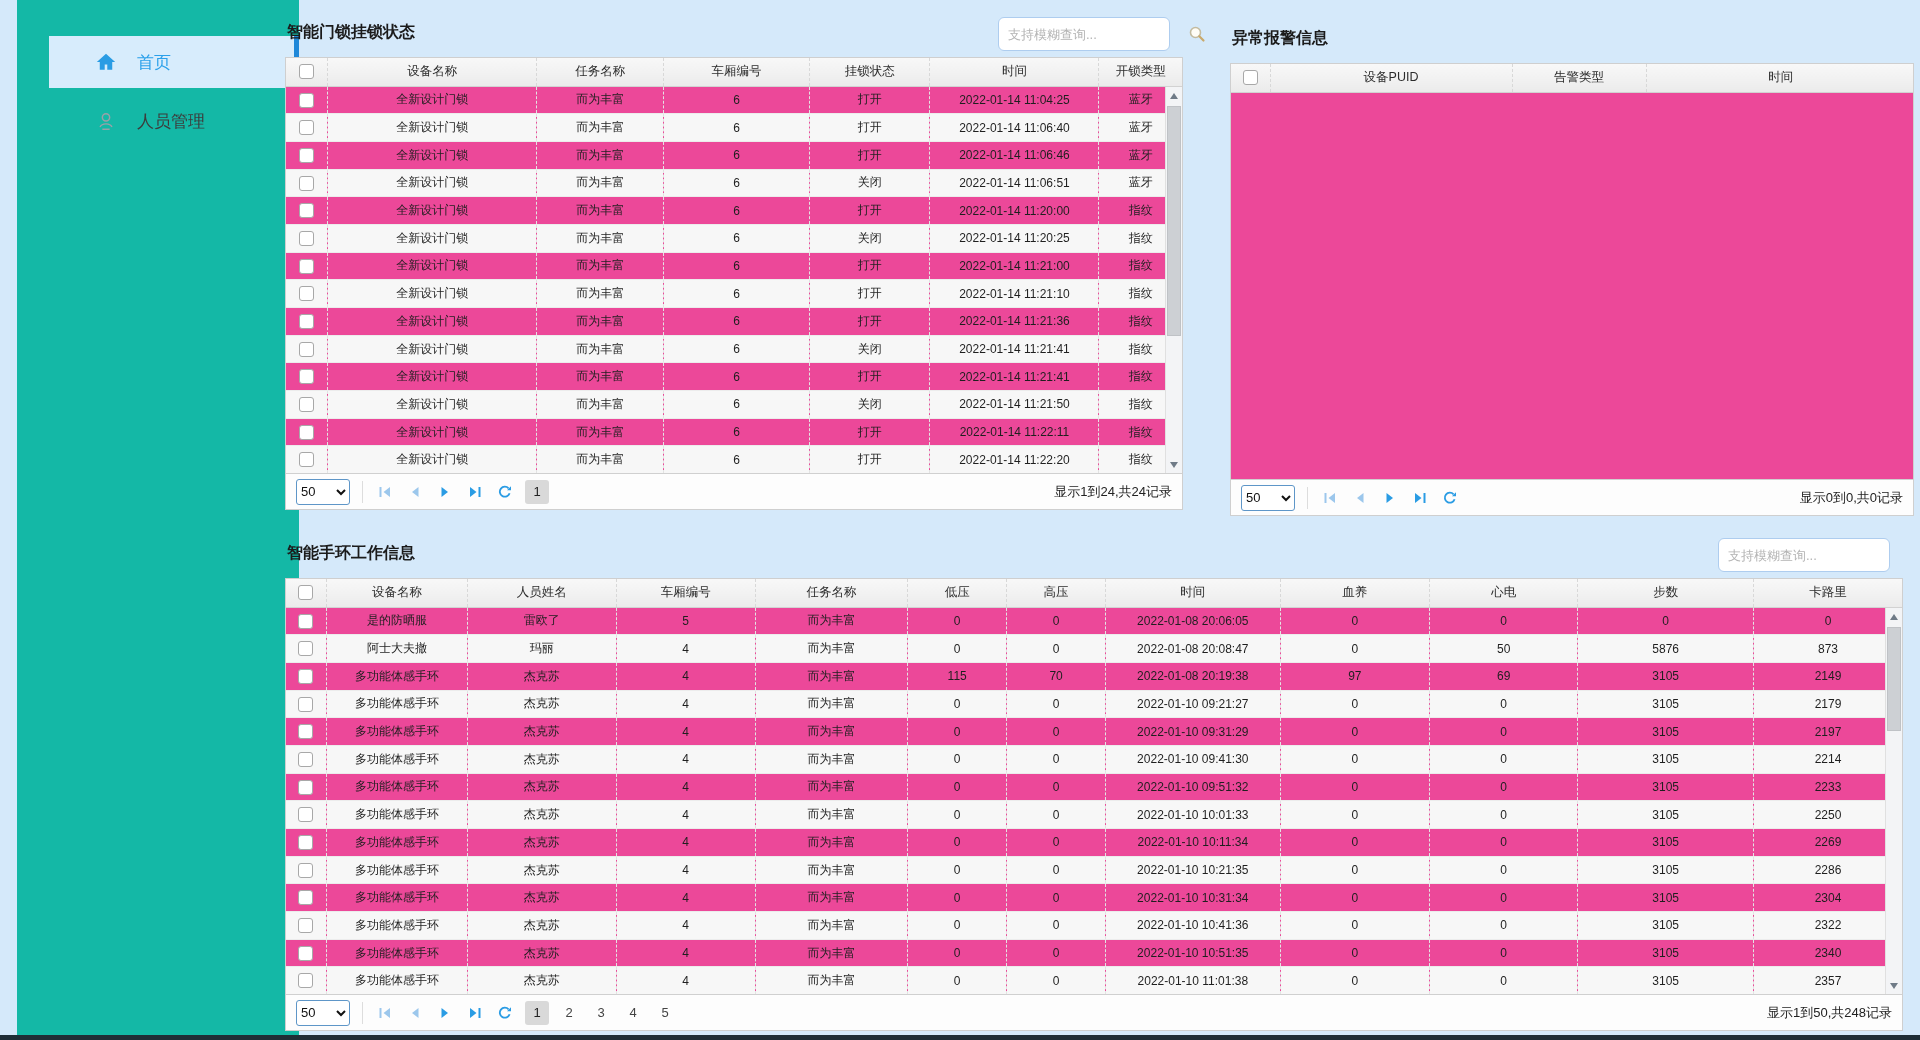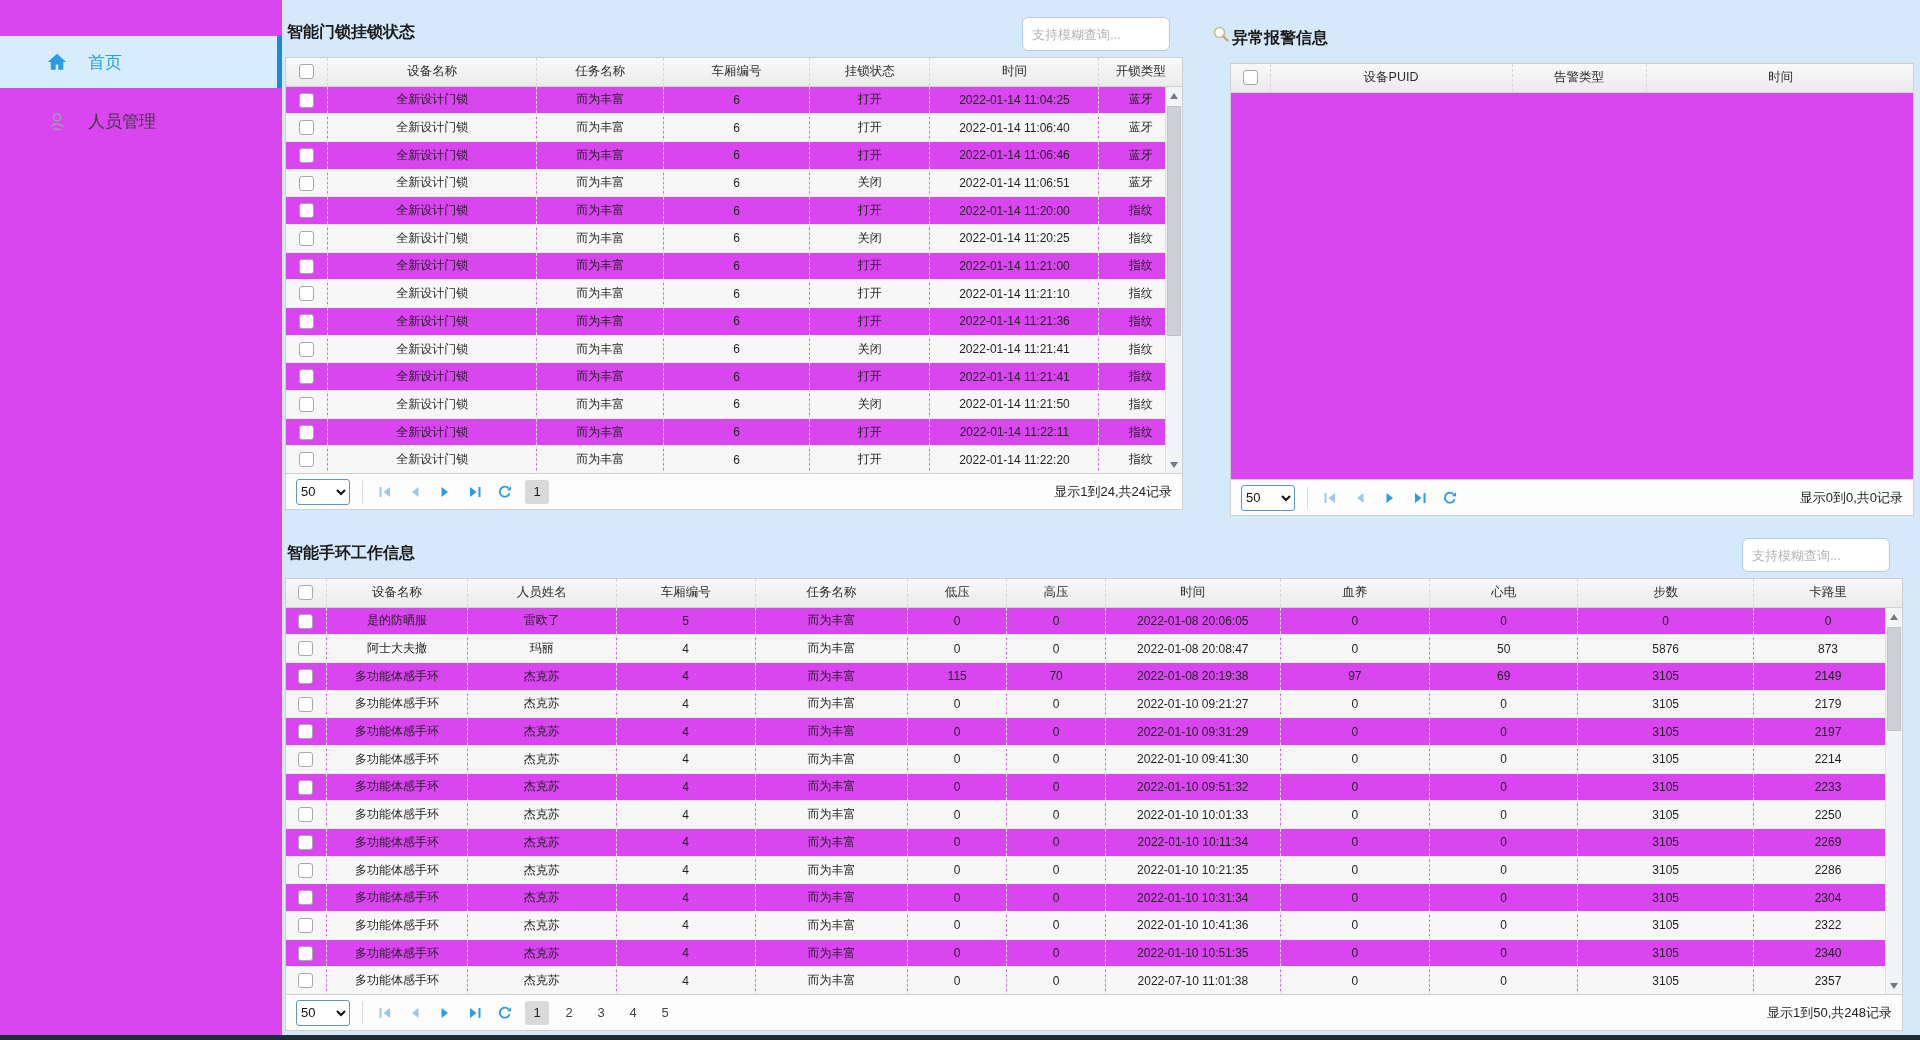--- a/index.html
+++ b/index.html
@@ -2,44 +2,44 @@
 <html><head>
 <meta charset="utf-8">
 <style>
   * { margin:0; padding:0; box-sizing:border-box; }
   html,body { width:1920px; height:1040px; overflow:hidden; }
   body {
     font-family:"Liberation Sans","DejaVu Sans",sans-serif;
     background:#d5e9fa; color:#222; position:relative;
   }
   
-  .sidebar { position:absolute; left:0; top:0; width:282px; height:1035px; background:#d946ef; }
+  .sidebar { position:absolute; left:17px; top:0; width:282px; height:1035px; background:#14b8a6;padding-left:32px; }
   .side-item { position:relative; height:46px; display:flex; align-items:center; cursor:pointer; }
   .side-item .ic { width:22px; height:22px; margin-left:46px; flex:0 0 22px; }
   .side-item .lbl { margin-left:20px; font-size:17px; color:#3c3c3c; }
   .side-item.active { height:52px; background:#d7ecfc; }
   .side-item.active .lbl { color:#2aa0ea; }
   .side-item.active::after { content:""; position:absolute; right:0; top:0; bottom:0; width:5px; background:#1e88d9; }
   .side-spacer { height:36px; }
   .side-gap { height:10px; }
   
   .panel-head { position:relative; height:43px; }
   .panel-title { position:absolute; left:2px; top:8px; font-size:16px; font-weight:700; color:#1b1b1b; }
-  .search-box { position:absolute; right:13px; top:3px; width:148px; height:34px; background:#fff;
+  .search-box { position:absolute; right:13px; top:3px; width:172px; height:34px; background:#fff;
     border:1px solid #aecdef; border-radius:6px; display:flex; align-items:center; }
   .search-box input { border:none; outline:none; flex:1; height:100%; padding:0 4px 0 9px;
     font-size:13px; font-family:inherit; background:transparent; color:#333; }
   .search-box input::placeholder { color:#b4b4b4; }
   .search-box svg { flex:0 0 18px; margin-right:8px; }
   .lock-panel  { position:absolute; left:285px; top:14px;  width:898px;  }
   .alarm-panel { position:absolute; left:1230px; top:20px; width:684px;  }
   .band-panel  { position:absolute; left:285px; top:535px; width:1618px; }
   .alarm-panel .panel-head { height:43px; }
   
-  .table-card { position:relative; background:#d946ef; border:1px solid #cfcfcf; height:453px;
+  .table-card { position:relative; background:#ec4899; border:1px solid #cfcfcf; height:453px;
     display:flex; flex-direction:column; }
   .tbl-wrap { flex:1; overflow:hidden; }
   table.grid { border-collapse:collapse; table-layout:fixed; width:100%; }
   .grid th { height:28px; font-size:12.5px; font-weight:400; color:#2c2c2c; text-align:center;
     background:linear-gradient(180deg,#f8f8f8,#ebebeb);
     border-bottom:1px solid #d2d2d2; border-right:1px dashed #d8d8d8; }
   .grid th:last-child { border-right:none; }
   .grid td { height:27.7px; font-size:12px; color:#1f1f1f; text-align:center;
     border-bottom:1px solid #ececec; border-right:1px dashed #e3e3e3;
     white-space:nowrap; overflow:hidden; }
@@ -601,21 +601,21 @@
               <td>2340</td>
             </tr>
             <tr>
               <td><input type="checkbox" style=""></td>
               <td>多功能体感手环</td>
               <td>杰克苏</td>
               <td>4</td>
               <td>而为丰富</td>
               <td>0</td>
               <td>0</td>
-              <td>2022-07-10 11:01:38</td>
+              <td>2022-01-10 11:01:38</td>
               <td>0</td>
               <td>0</td>
               <td>3105</td>
               <td>2357</td>
             </tr>
           </tbody>
         </table>
       </div>
     <div class="vscroll">
       <div class="vs-up">

